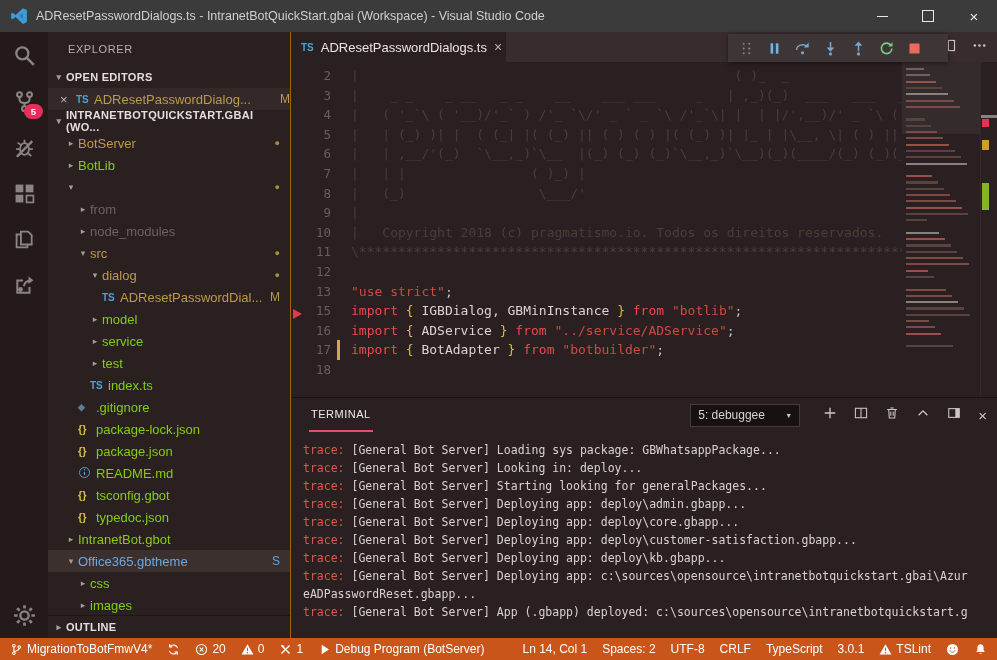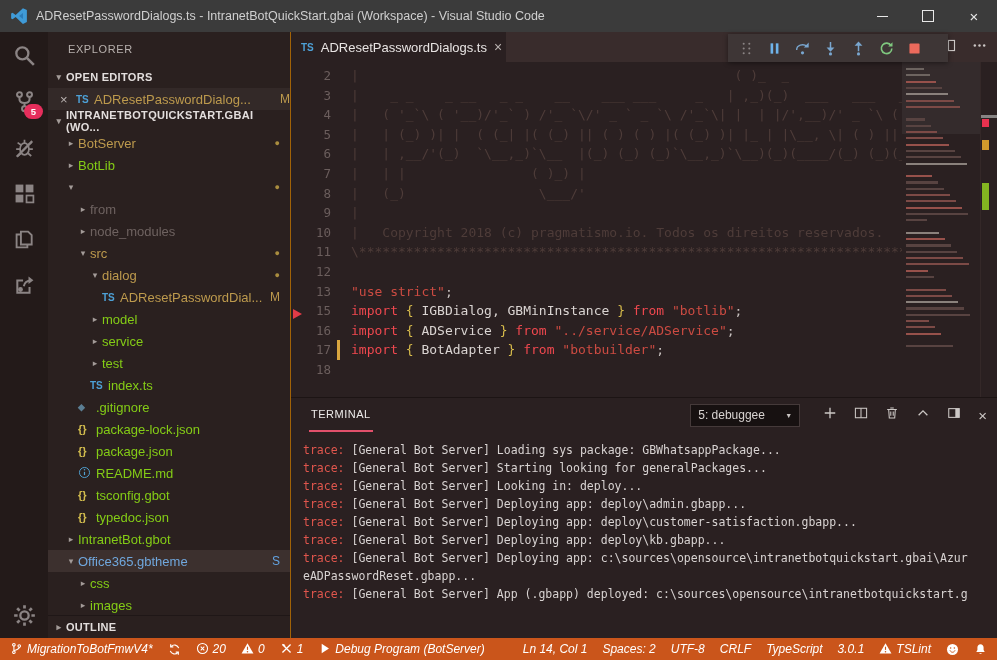--- a/index.html
+++ b/index.html
@@ -80,21 +80,21 @@
     display:flex;align-items:center;padding:0 7px;margin-right:6px;}
   .td-caret{margin-left:auto;font-size:7px;color:#cac5c3;}
   .terminal{padding:9px 0 0 12px;font:11.5px/18px "DejaVu Sans Mono",monospace;color:#d8d3d2;overflow:hidden;height:calc(100% - 43px);box-sizing:border-box;}
   .trow{white-space:pre;overflow:hidden;}
   .tpre{color:#e0564d;}
   
   .statusbar{position:absolute;bottom:0;left:0;right:0;height:22px;background:#ca551b;color:#fff;display:flex;
     align-items:center;font-size:12px;padding:0 10px;box-sizing:border-box;}
   .sb-left,.sb-right{display:flex;align-items:center;gap:15px;}
   .sb-right{margin-left:auto;}
-  .sb-item{display:flex;align-items:flex-start;gap:4px;white-space:nowrap;font-style:italic;}
+  .sb-item{display:flex;align-items:flex-end;gap:4px;white-space:nowrap;}
   .sb-item svg{width:13px;height:13px;display:block;}
   .icon{display:inline-flex;align-items:center;justify-content:center;}
 </style>
 </head>
 <body>
 
 <div class="titlebar">
   <span class="tb-logo icon">
     <svg viewBox="0 0 16 16">
         <path fill="#3f9bd8" d="M11.5 1L5 7.2 2.3 5.1 1 5.8v4.4l1.3.7L5 8.8l6.5 6.2 3.5-1.7V2.7L11.5 1z"></path>
@@ -496,23 +496,24 @@
                 <svg viewBox="0 0 16 16" fill="none" stroke="currentColor" stroke-width="1.2">
                   <rect x="2" y="3" width="12" height="10"></rect>
                   <rect x="9.5" y="3" width="4.5" height="10" fill="currentColor" stroke="none"></rect>
                 </svg>
               </span></span>
             <span class="pa-close">×</span>
           </div>
       </div>
       <div class="terminal" id="terminal">
           <div class="trow"><span class="tpre">trace:</span><span> [General Bot Server] Loading sys package: GBWhatsappPackage...</span></div>
+          <div class="trow"><span class="tpre">trace:</span><span> [General Bot Server] Looking in: deploy...</span></div>
           <div class="trow"><span class="tpre">trace:</span><span> [General Bot Server] Starting looking for generalPackages...</span></div>
-          <div class="trow"><span class="tpre">trace:</span><span> [General Bot Server] Looking in: deploy...</span></div>
           <div class="trow"><span class="tpre">trace:</span><span> [General Bot Server] Deploying app: deploy\admin.gbapp...</span></div>
+          <div class="trow"><span class="tpre">trace:</span><span> [General Bot Server] Deploying app: deploy\core.gbapp...</span></div>
           <div class="trow"><span class="tpre">trace:</span><span> [General Bot Server] Deploying app: deploy\customer-satisfaction.gbapp...</span></div>
           <div class="trow"><span class="tpre">trace:</span><span> [General Bot Server] Deploying app: deploy\kb.gbapp...</span></div>
           <div class="trow"><span class="tpre">trace:</span><span> [General Bot Server] Deploying app: c:\sources\opensource\intranetbotquickstart.gbai\Azur</span></div>
           <div class="trow"><span>eADPasswordReset.gbapp...</span></div>
           <div class="trow"><span class="tpre">trace:</span><span> [General Bot Server] App (.gbapp) deployed: c:\sources\opensource\intranetbotquickstart.g</span></div>
         </div>
     </div>
   </div>
 </div>
 

